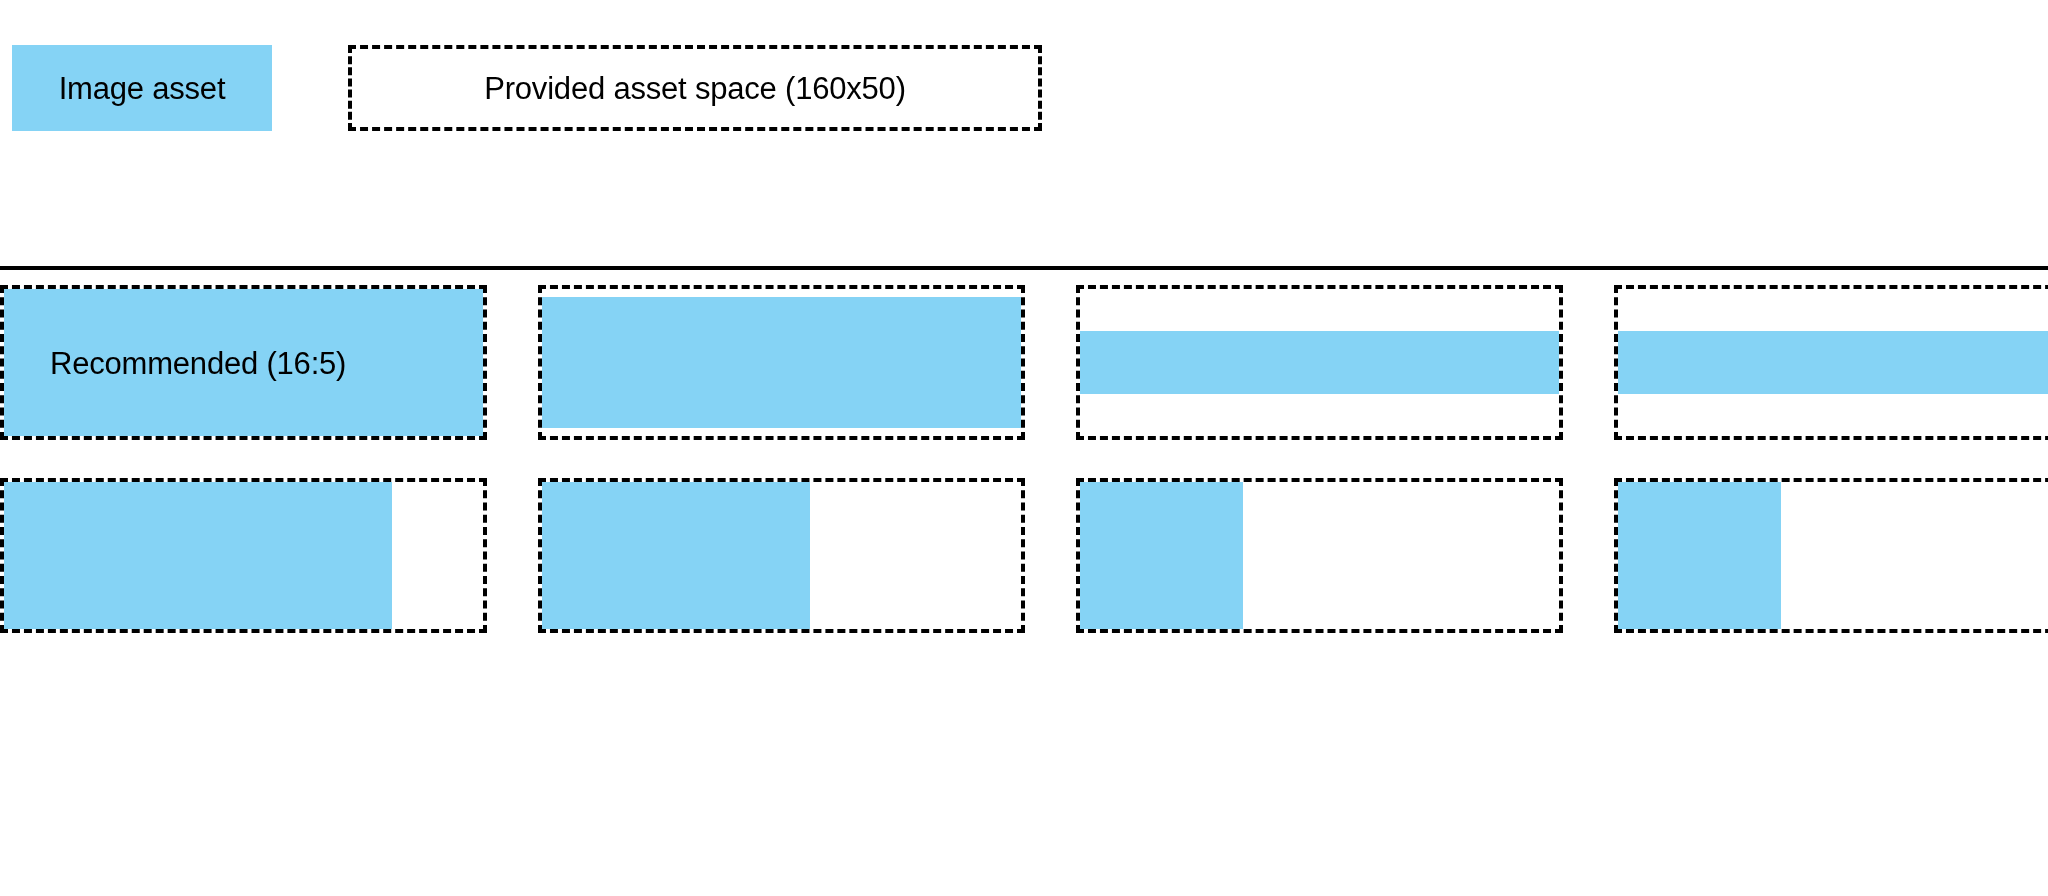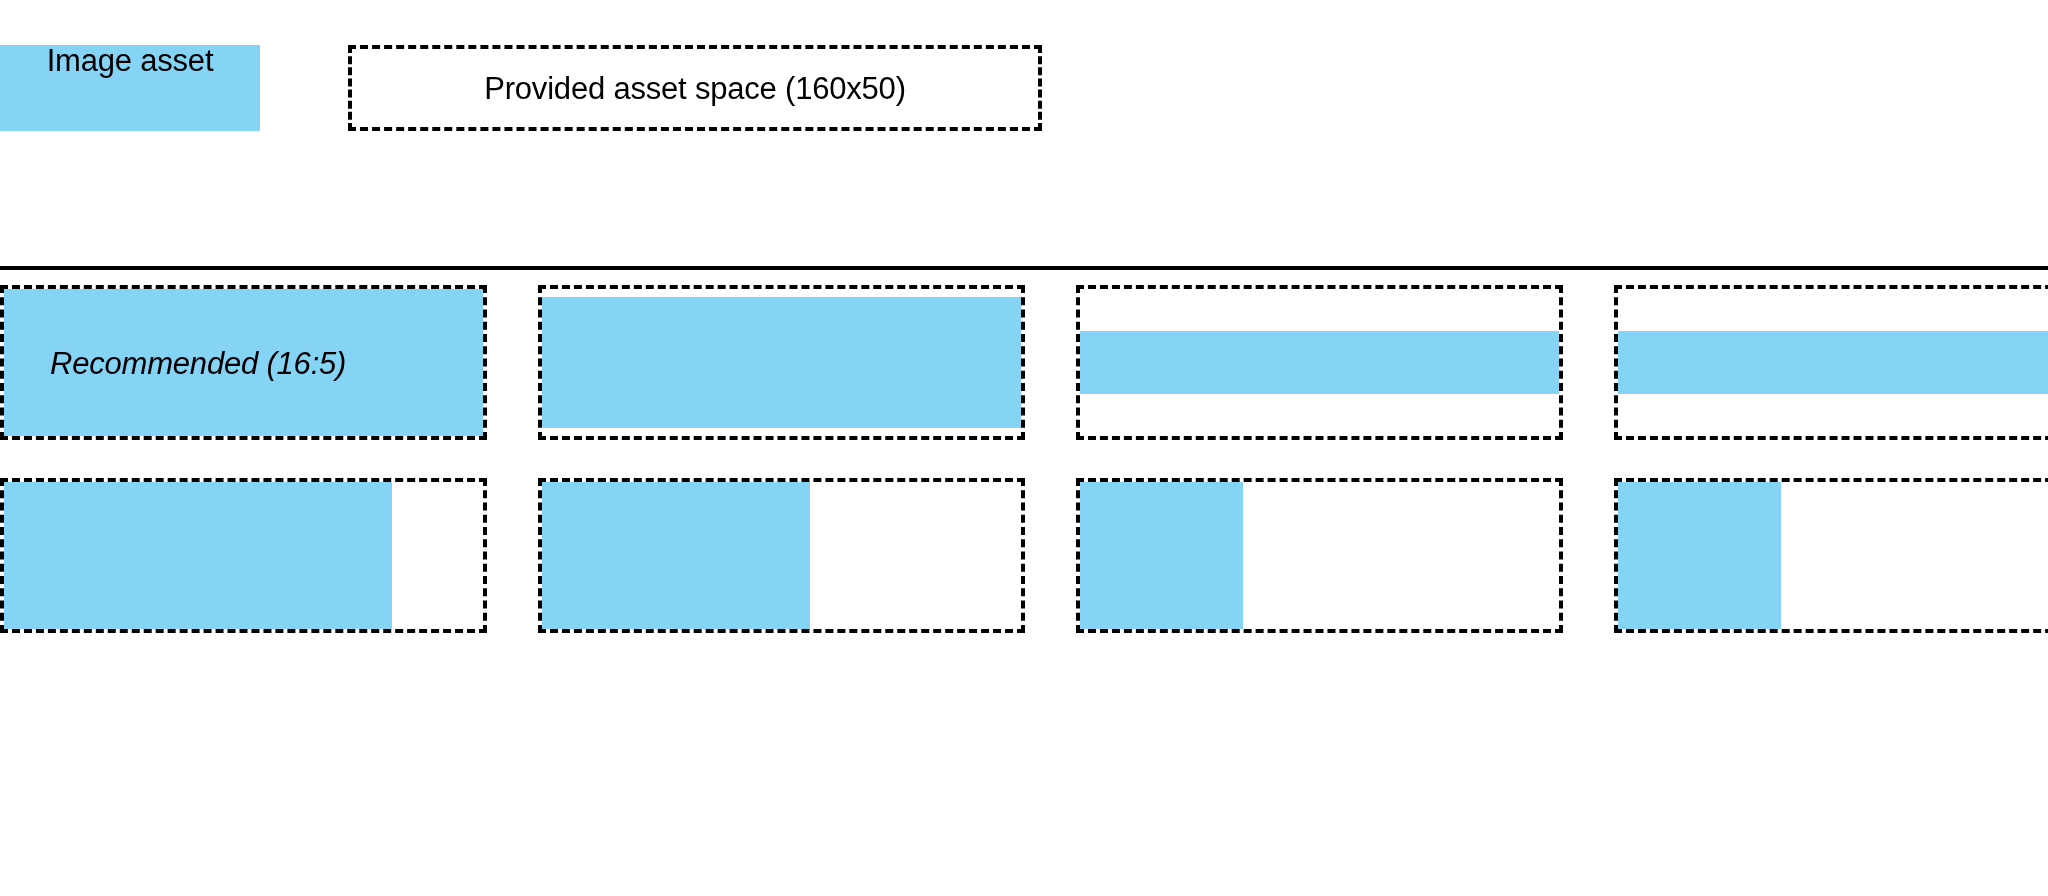--- a/index.html
+++ b/index.html
@@ -20,27 +20,27 @@
   
   .legend-row {
     position: absolute;
     left: 0;
     top: 45px;
     height: 86px;
     width: 2048px;
   }
   .legend-swatch {
     position: absolute;
-    left: 0;
+    left: 12px;
     top: 0;
     width: 260px;
     height: 86px;
     background: #85d3f5;
     display: flex;
-    align-items: flex-start;
+    align-items: center;
     justify-content: center;
     box-sizing: border-box;
   }
   .legend-swatch-label {
     font-size: 31px;
     line-height: 1;
     letter-spacing: -0.2px;
     color: #000000;
     white-space: nowrap;
   }
@@ -74,21 +74,20 @@
     height: 4px;
     background: #000000;
   }
 
   
   .grid {
     position: absolute;
     left: 0;
     top: 285px;
     width: 2048px;
-    font-style: italic;
   }
   .grid-row {
     position: relative;
     height: 155px;
     width: 2048px;
   }
   .grid-row.row-spacer {
     height: 38px;
   }
   .cell {

